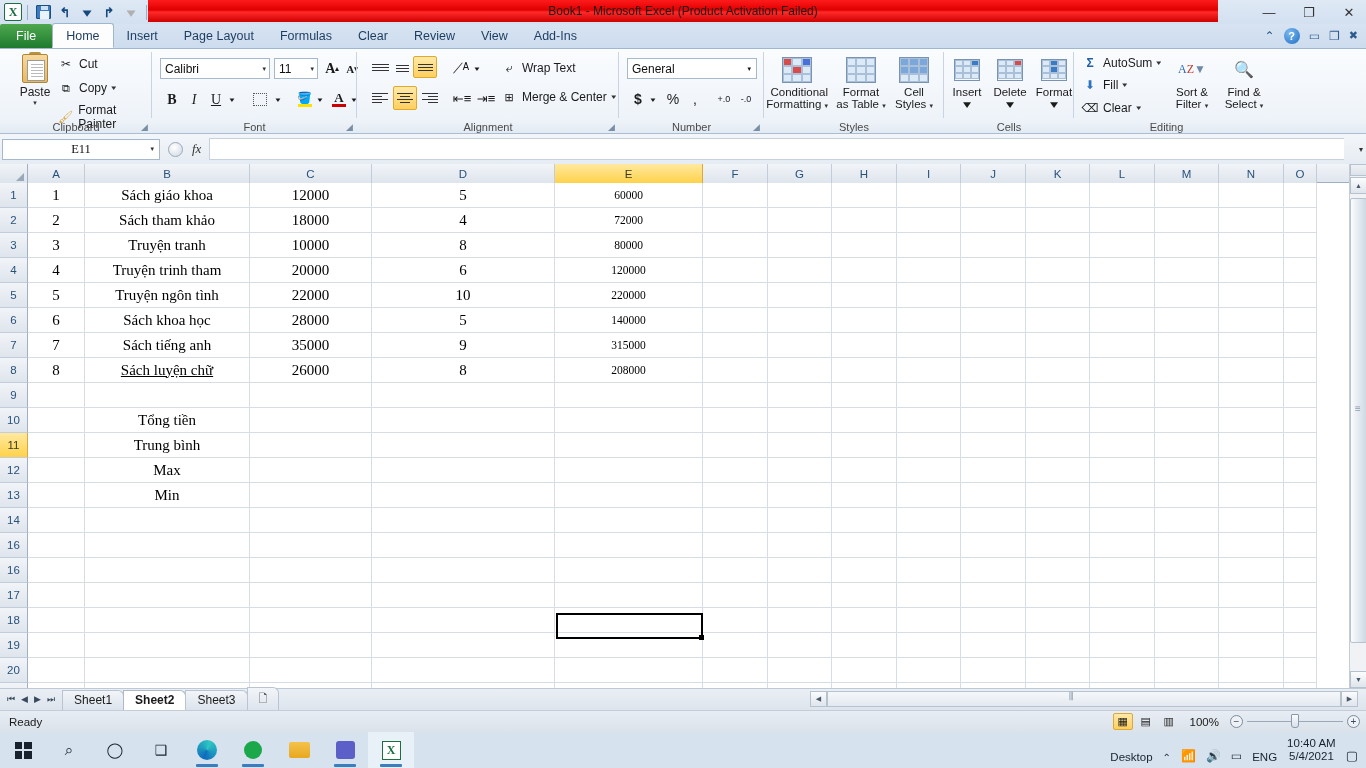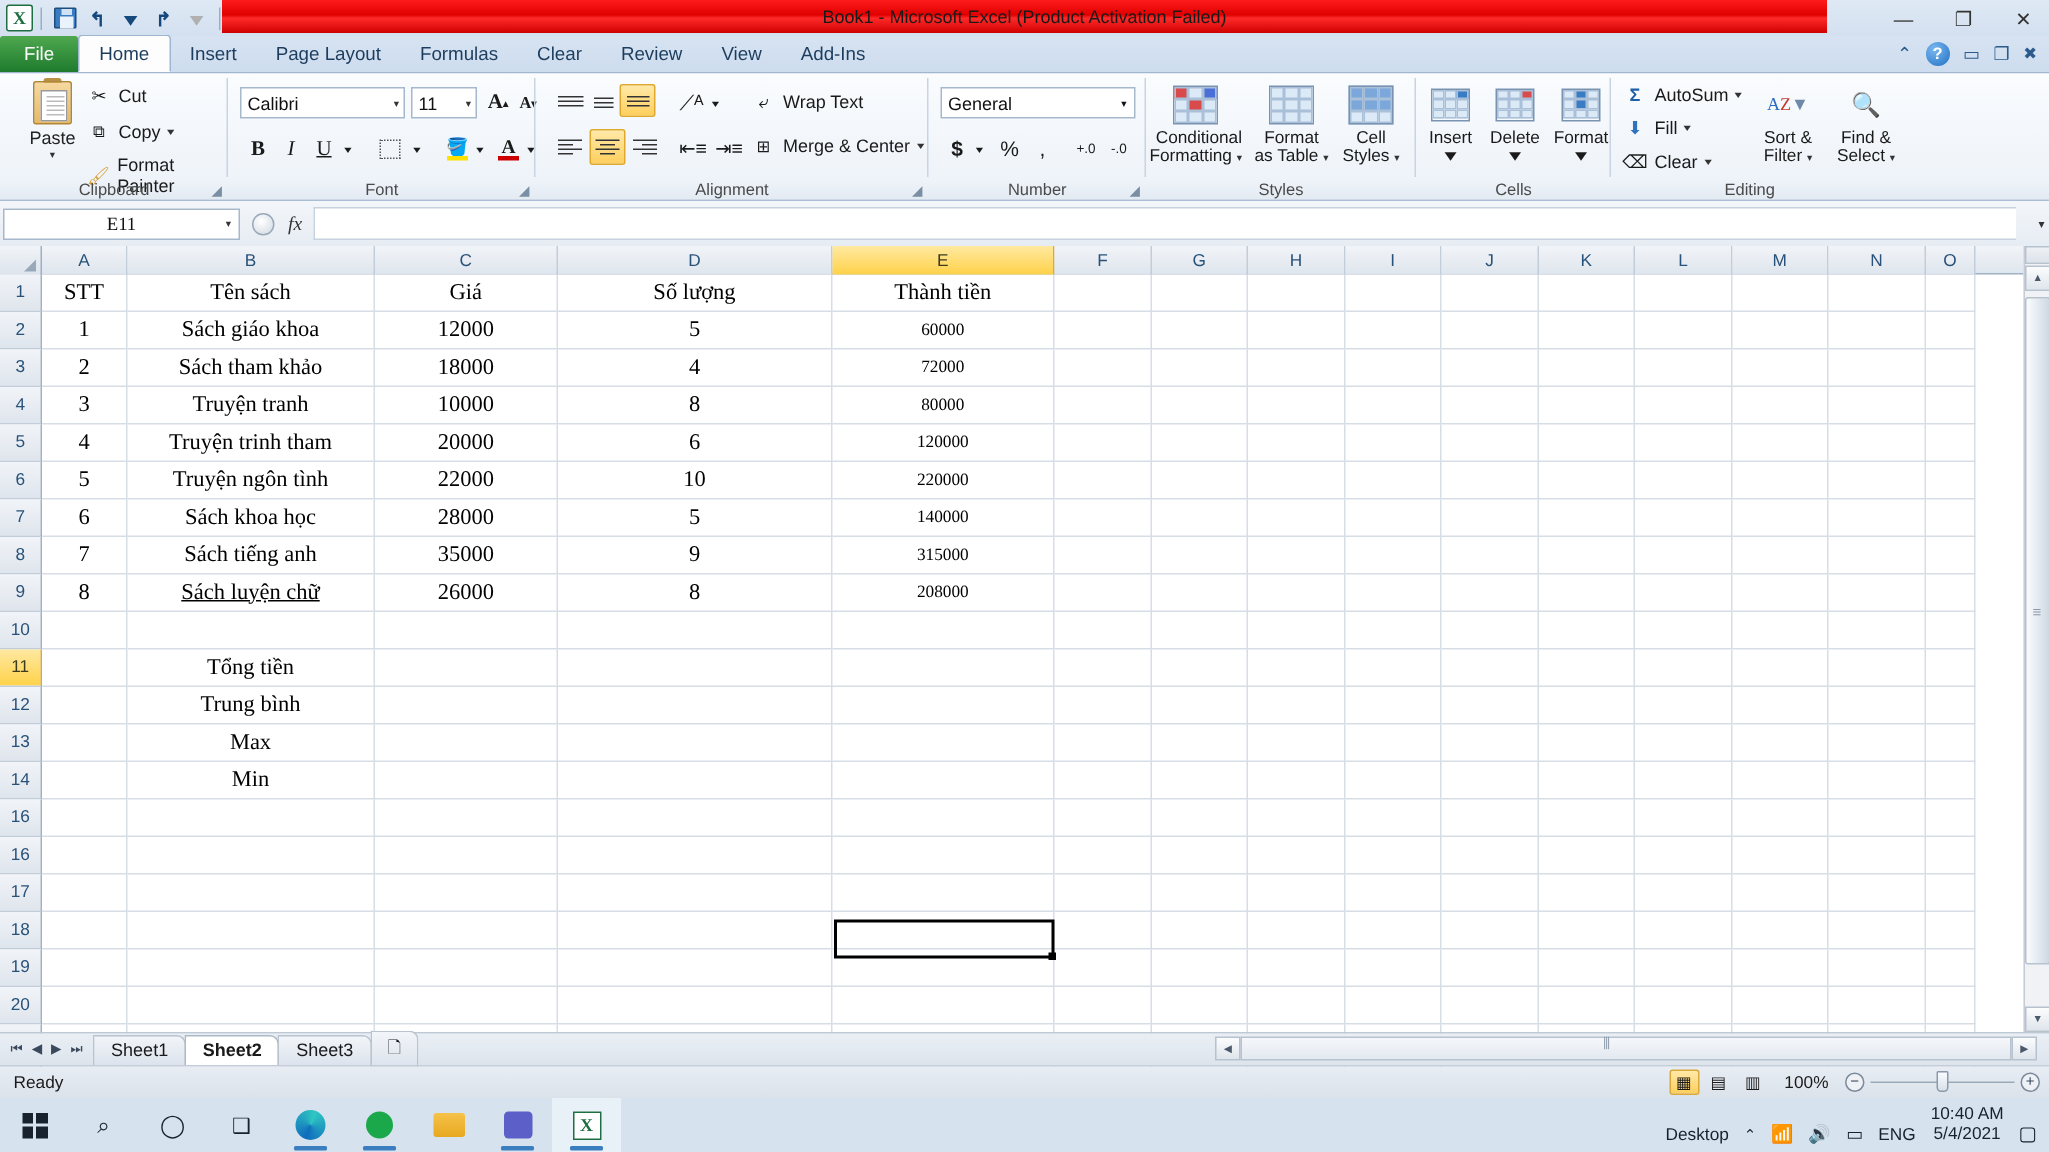--- a/index.html
+++ b/index.html
@@ -681,37 +681,20 @@
         <div class="rh">16</div>
         <div class="rh">17</div>
         <div class="rh">18</div>
         <div class="rh">19</div>
         <div class="rh">20</div>
         <div class="rh">21</div>
         <div class="rh">22</div>
       </div>
     <div class="cells">
         <div class="row">
-          <div class="cell" style="width: 57px;">STT</div>
-          <div class="cell" style="width: 165px;">Tên sách</div>
-          <div class="cell" style="width: 122px;">Giá</div>
-          <div class="cell" style="width: 183px;">Số lượng</div>
-          <div class="cell" style="width: 148px;">Thành tiền</div>
-          <div class="cell" style="width: 65px;"></div>
-          <div class="cell" style="width: 64px;"></div>
-          <div class="cell" style="width: 65px;"></div>
-          <div class="cell" style="width: 64px;"></div>
-          <div class="cell" style="width: 65px;"></div>
-          <div class="cell" style="width: 64px;"></div>
-          <div class="cell" style="width: 65px;"></div>
-          <div class="cell" style="width: 64px;"></div>
-          <div class="cell" style="width: 65px;"></div>
-          <div class="cell" style="width: 33px;"></div>
-        </div>
-        <div class="row">
           <div class="cell" style="width: 57px;">1</div>
           <div class="cell" style="width: 165px;">Sách giáo khoa</div>
           <div class="cell" style="width: 122px;">12000</div>
           <div class="cell" style="width: 183px;">5</div>
           <div class="cell small" style="width: 148px;">60000</div>
           <div class="cell" style="width: 65px;"></div>
           <div class="cell" style="width: 64px;"></div>
           <div class="cell" style="width: 65px;"></div>
           <div class="cell" style="width: 64px;"></div>
           <div class="cell" style="width: 65px;"></div>

